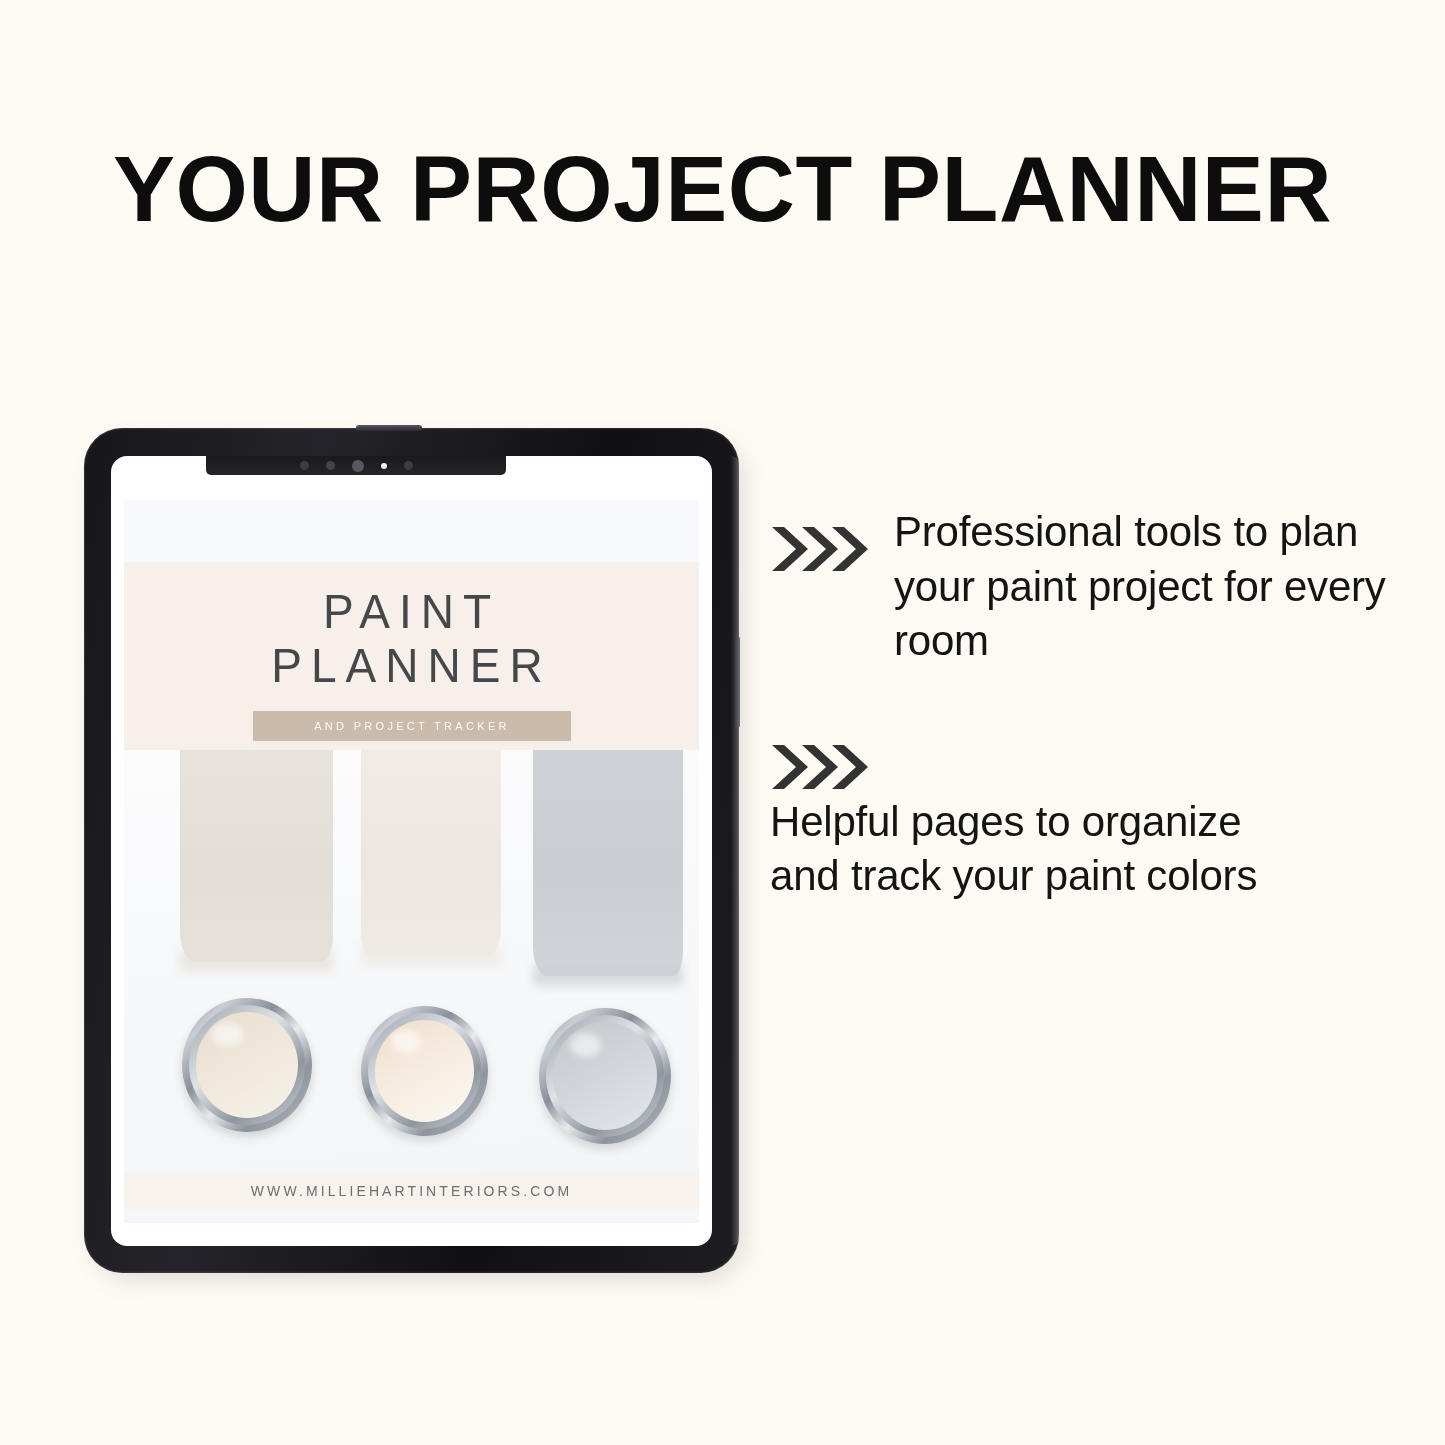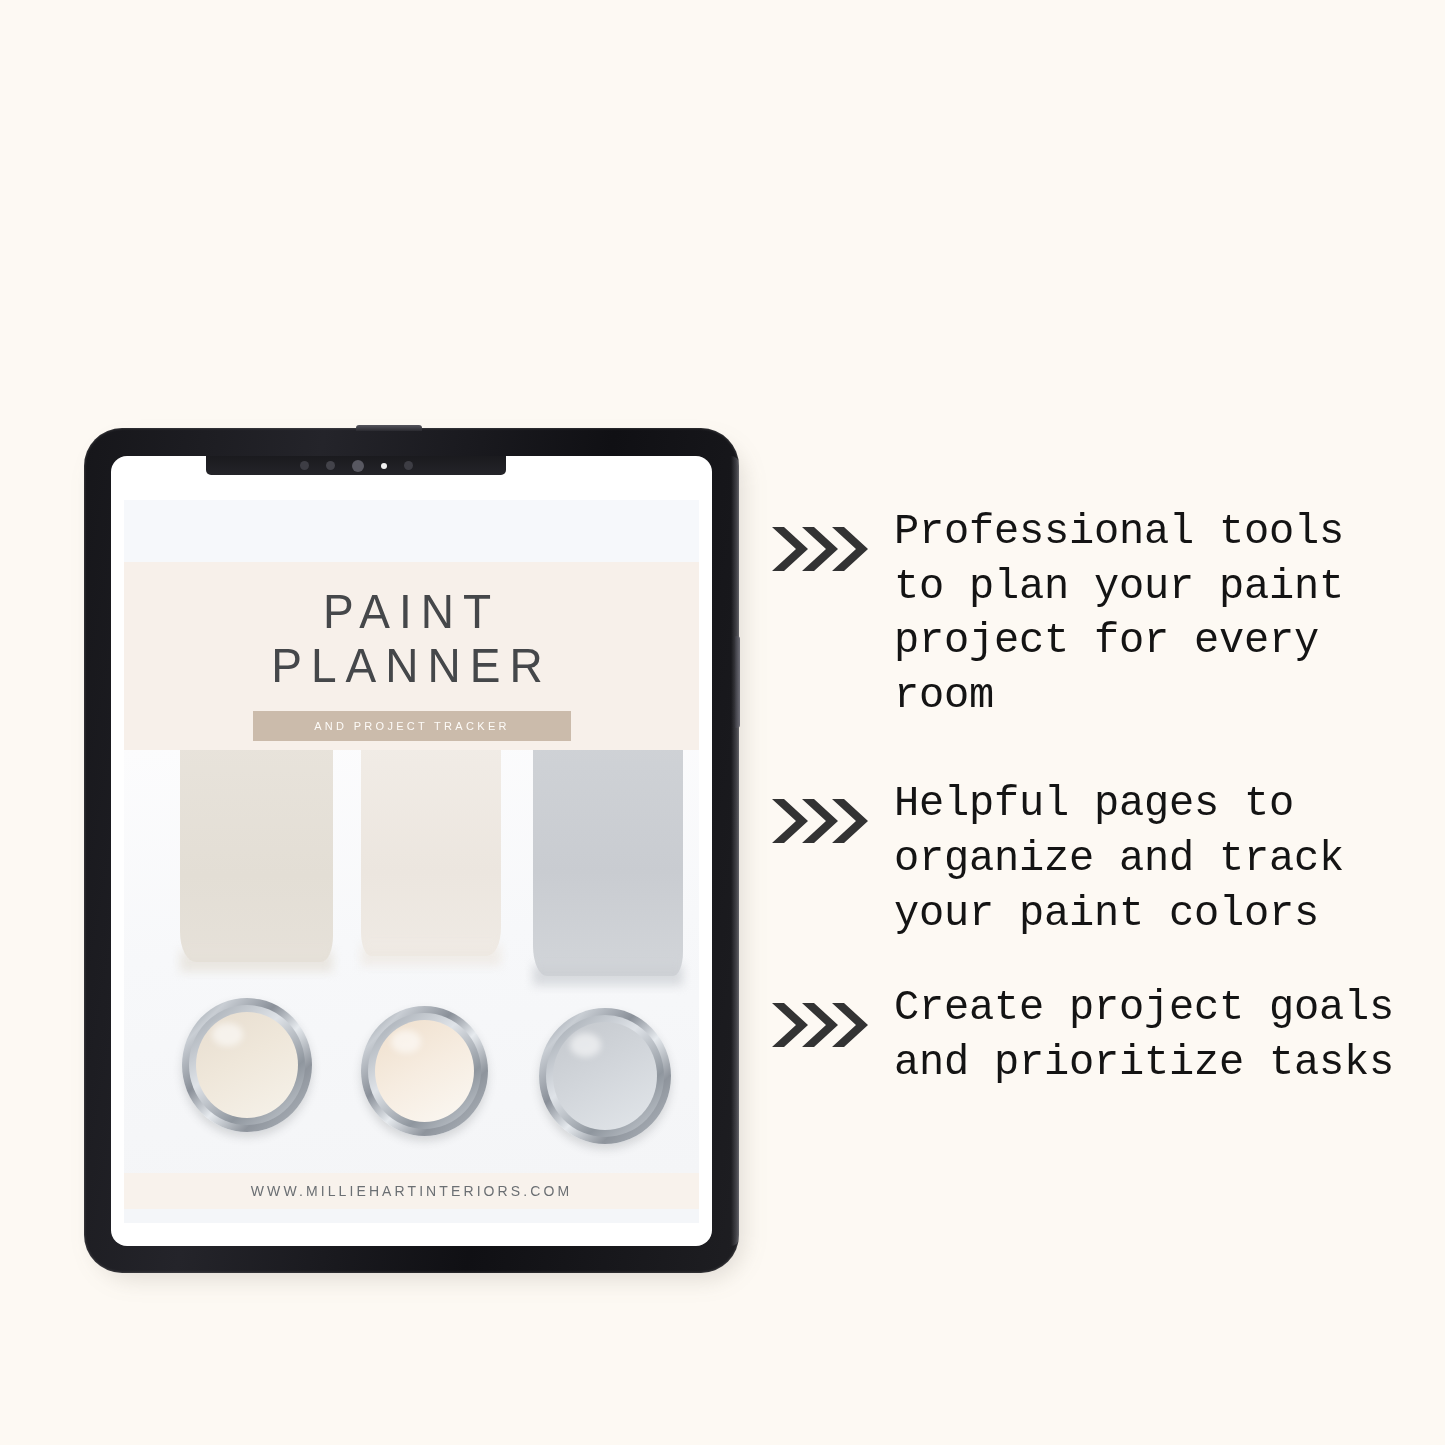--- a/index.html
+++ b/index.html
@@ -201,36 +201,37 @@
   .features{
     position:absolute; left:770px; top:505px; width:640px;
   }
   .feature{
     display:flex; align-items:flex-start; margin-bottom:36px;
   }
   .chev{
     flex:0 0 auto; width:100px; height:56px; margin-right:24px; margin-top:16px;
   }
   .ftext{
-    font-family:Liberation Mono, monospace;
+    font-family:Liberation Sans, sans-serif;
     font-size:42px;
     line-height:1.30;
     color:#141414;
     letter-spacing:-0.2px;
     max-width:510px;
   }
   .f1{ margin-bottom:54px; }
-  .f2{ margin-bottom:40px; }
+  .f2{ margin-bottom:40px;flex-direction:column; }
   .f3{ margin-bottom:42px; }
 </style>
 </head>
 <body>
 
 <div class="page">
 
+  <div class="headline">YOUR PROJECT PLANNER</div>
 
   <div class="tablet">
     <div class="tablet-shadow"></div>
     <div class="tablet-body">
       <div class="tablet-edge"></div>
       <div class="top-btn"></div>
       <div class="side-btn volume"></div>
 
       <div class="screen">
 
@@ -308,24 +309,16 @@
 
     <div class="feature f2">
       <svg class="chev" viewBox="0 0 100 56">
         <path d="M2 6 L14 6 L38 28 L14 50 L2 50 L26 28 Z" fill="#333333"></path>
         <path d="M32 6 L44 6 L68 28 L44 50 L32 50 L56 28 Z" fill="#333333"></path>
         <path d="M62 6 L74 6 L98 28 L74 50 L62 50 L86 28 Z" fill="#333333"></path>
       </svg>
       <div class="ftext">Helpful pages to organize and track your paint colors</div>
     </div>
 
-    <div class="feature f3">
-      <svg class="chev" viewBox="0 0 100 56">
-        <path d="M2 6 L14 6 L38 28 L14 50 L2 50 L26 28 Z" fill="#333333"></path>
-        <path d="M32 6 L44 6 L68 28 L44 50 L32 50 L56 28 Z" fill="#333333"></path>
-        <path d="M62 6 L74 6 L98 28 L74 50 L62 50 L86 28 Z" fill="#333333"></path>
-      </svg>
-      <div class="ftext">Create project goals and prioritize tasks</div>
-    </div>
 
 
   </div>
 </div>
 
 </body></html>

